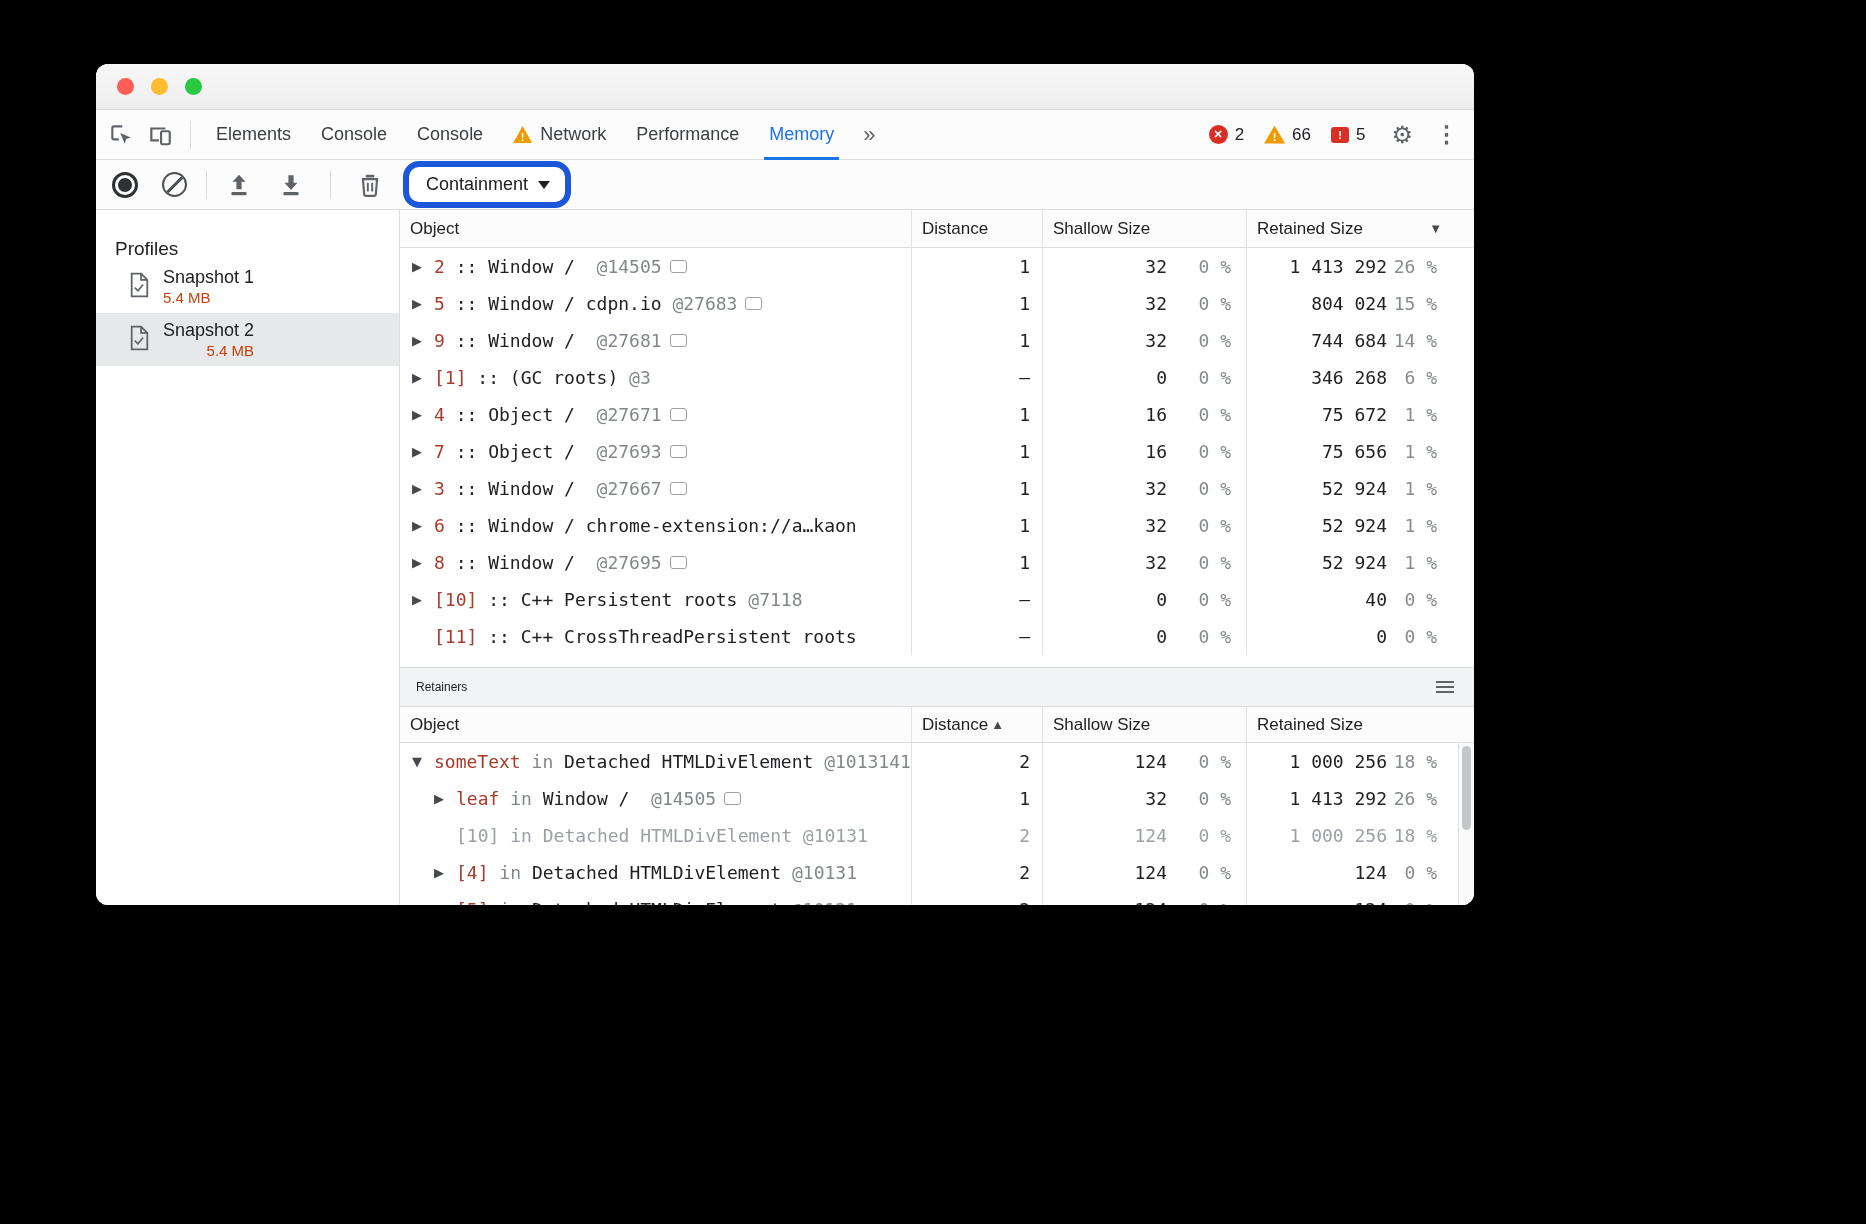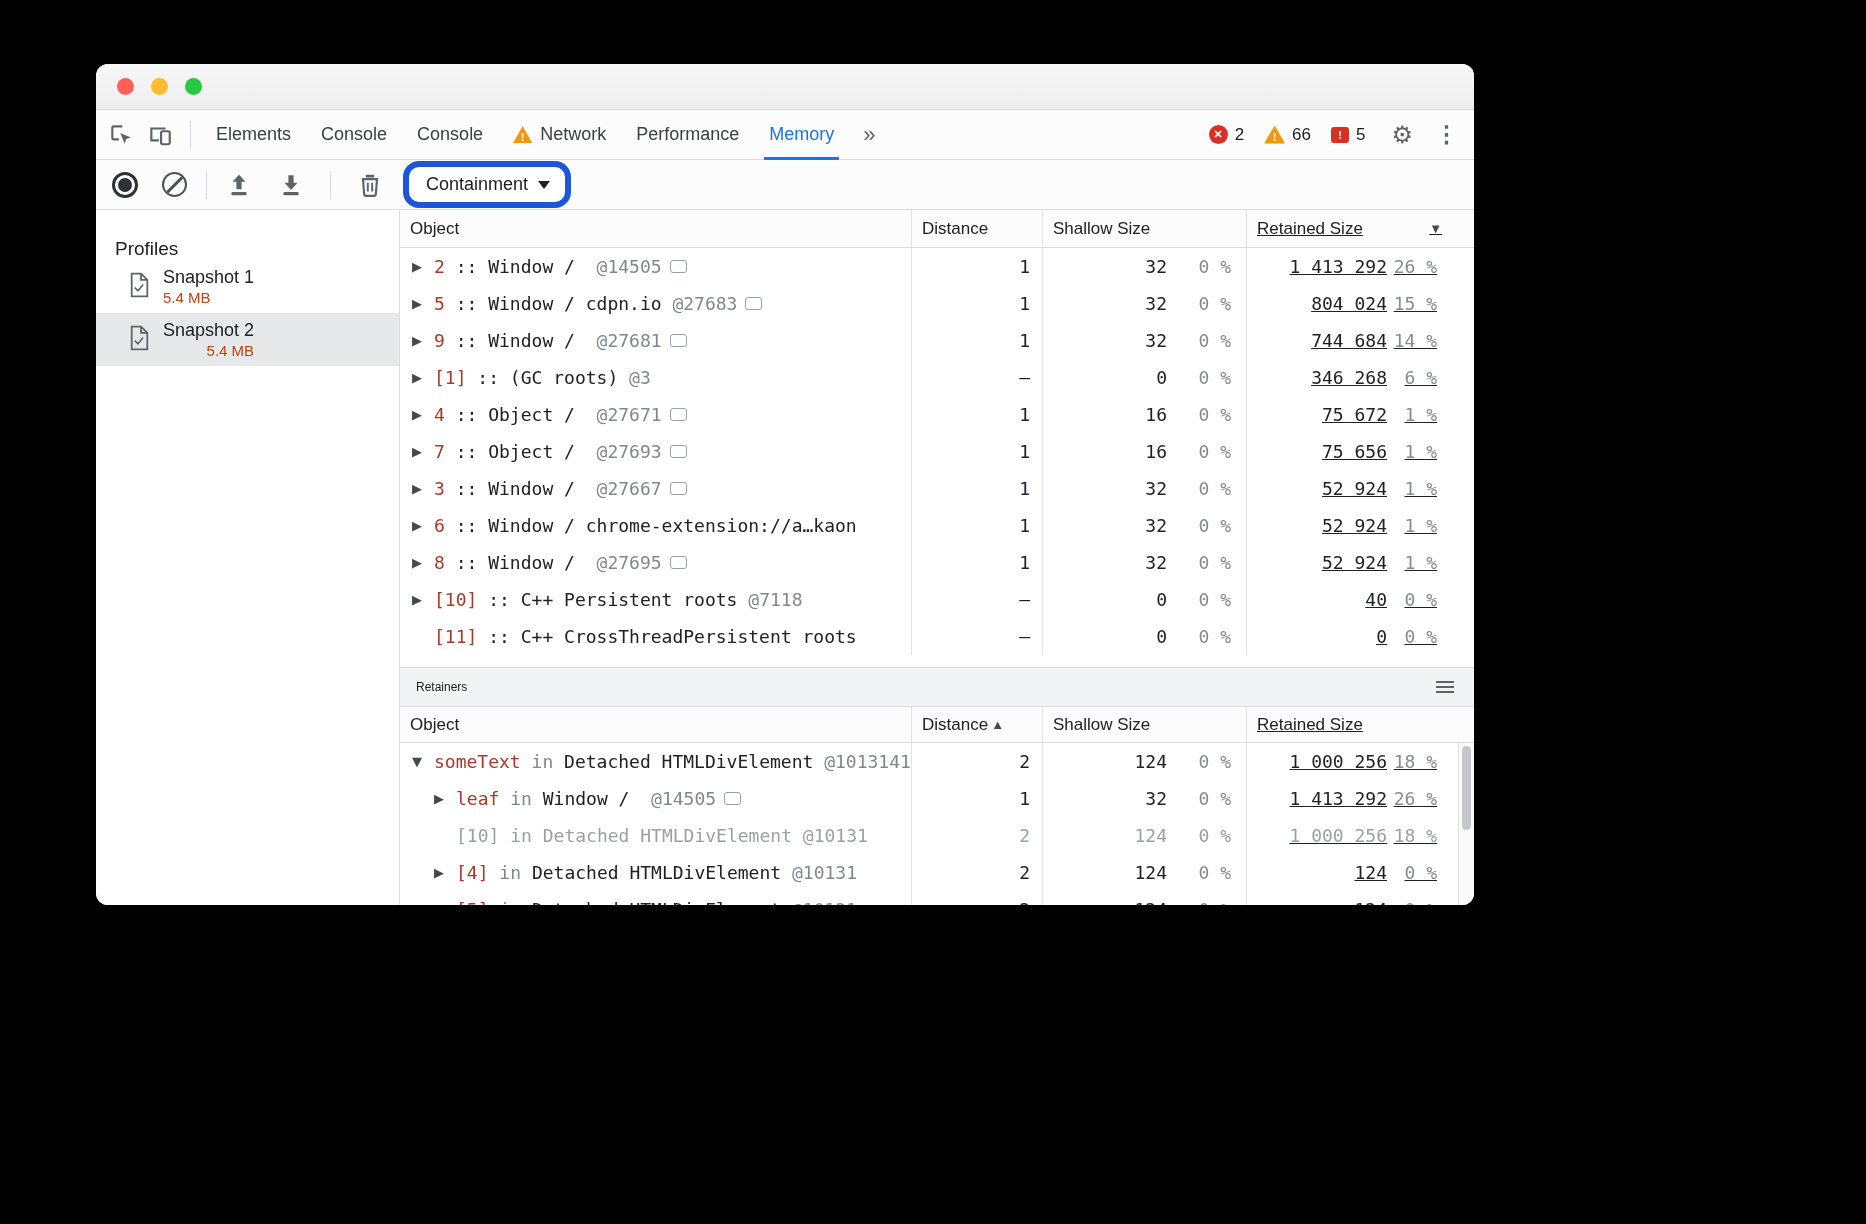--- a/index.html
+++ b/index.html
@@ -69,21 +69,21 @@
   .snap-size { font-size:15px; color:#c2410c; margin-top:1px; }
 
   .main { flex:1; position:relative; overflow:hidden; background:#fff; }
 
   .grid-head, .grid-row { display:flex; width:100%; }
   .col-obj { width:512px; flex:0 0 512px; }
   .col-dist { width:131px; flex:0 0 131px; }
   .col-shallow { width:204px; flex:0 0 204px; }
   .col-retained { flex:1 1 auto; min-width:0; }
   .cell { border-right:1px solid #e0e2e6; overflow:hidden; height:100%; }
-  .cell.col-retained { border-right:none;text-decoration:underline; }
+  .cell.col-retained { border-right:none; }
 
   .grid-head { height:38px; border-bottom:1px solid #dadce0; background:#fcfcfc; font-size:17px; color:#202124; }
   .hcell { display:flex; align-items:center; padding-left:10px; cursor:pointer; }
   .sort-desc { margin-left:auto; margin-right:32px; font-size:13px; color:#45494d; }
   .sort-asc { font-size:13px; color:#45494d; margin-left:3px; }
 
   .grid-row { height:37px; font-family:"DejaVu Sans Mono", monospace; font-size:18px; color:#202124; cursor:default; }
   .cell-obj { display:flex; align-items:center; padding-left:12px; white-space:pre; }
   .arrow { flex:0 0 22px; width:22px; font-size:13px; color:#45494d; font-family:"DejaVu Sans", sans-serif; cursor:pointer; }
   .edge { color:#a63a2b; }

